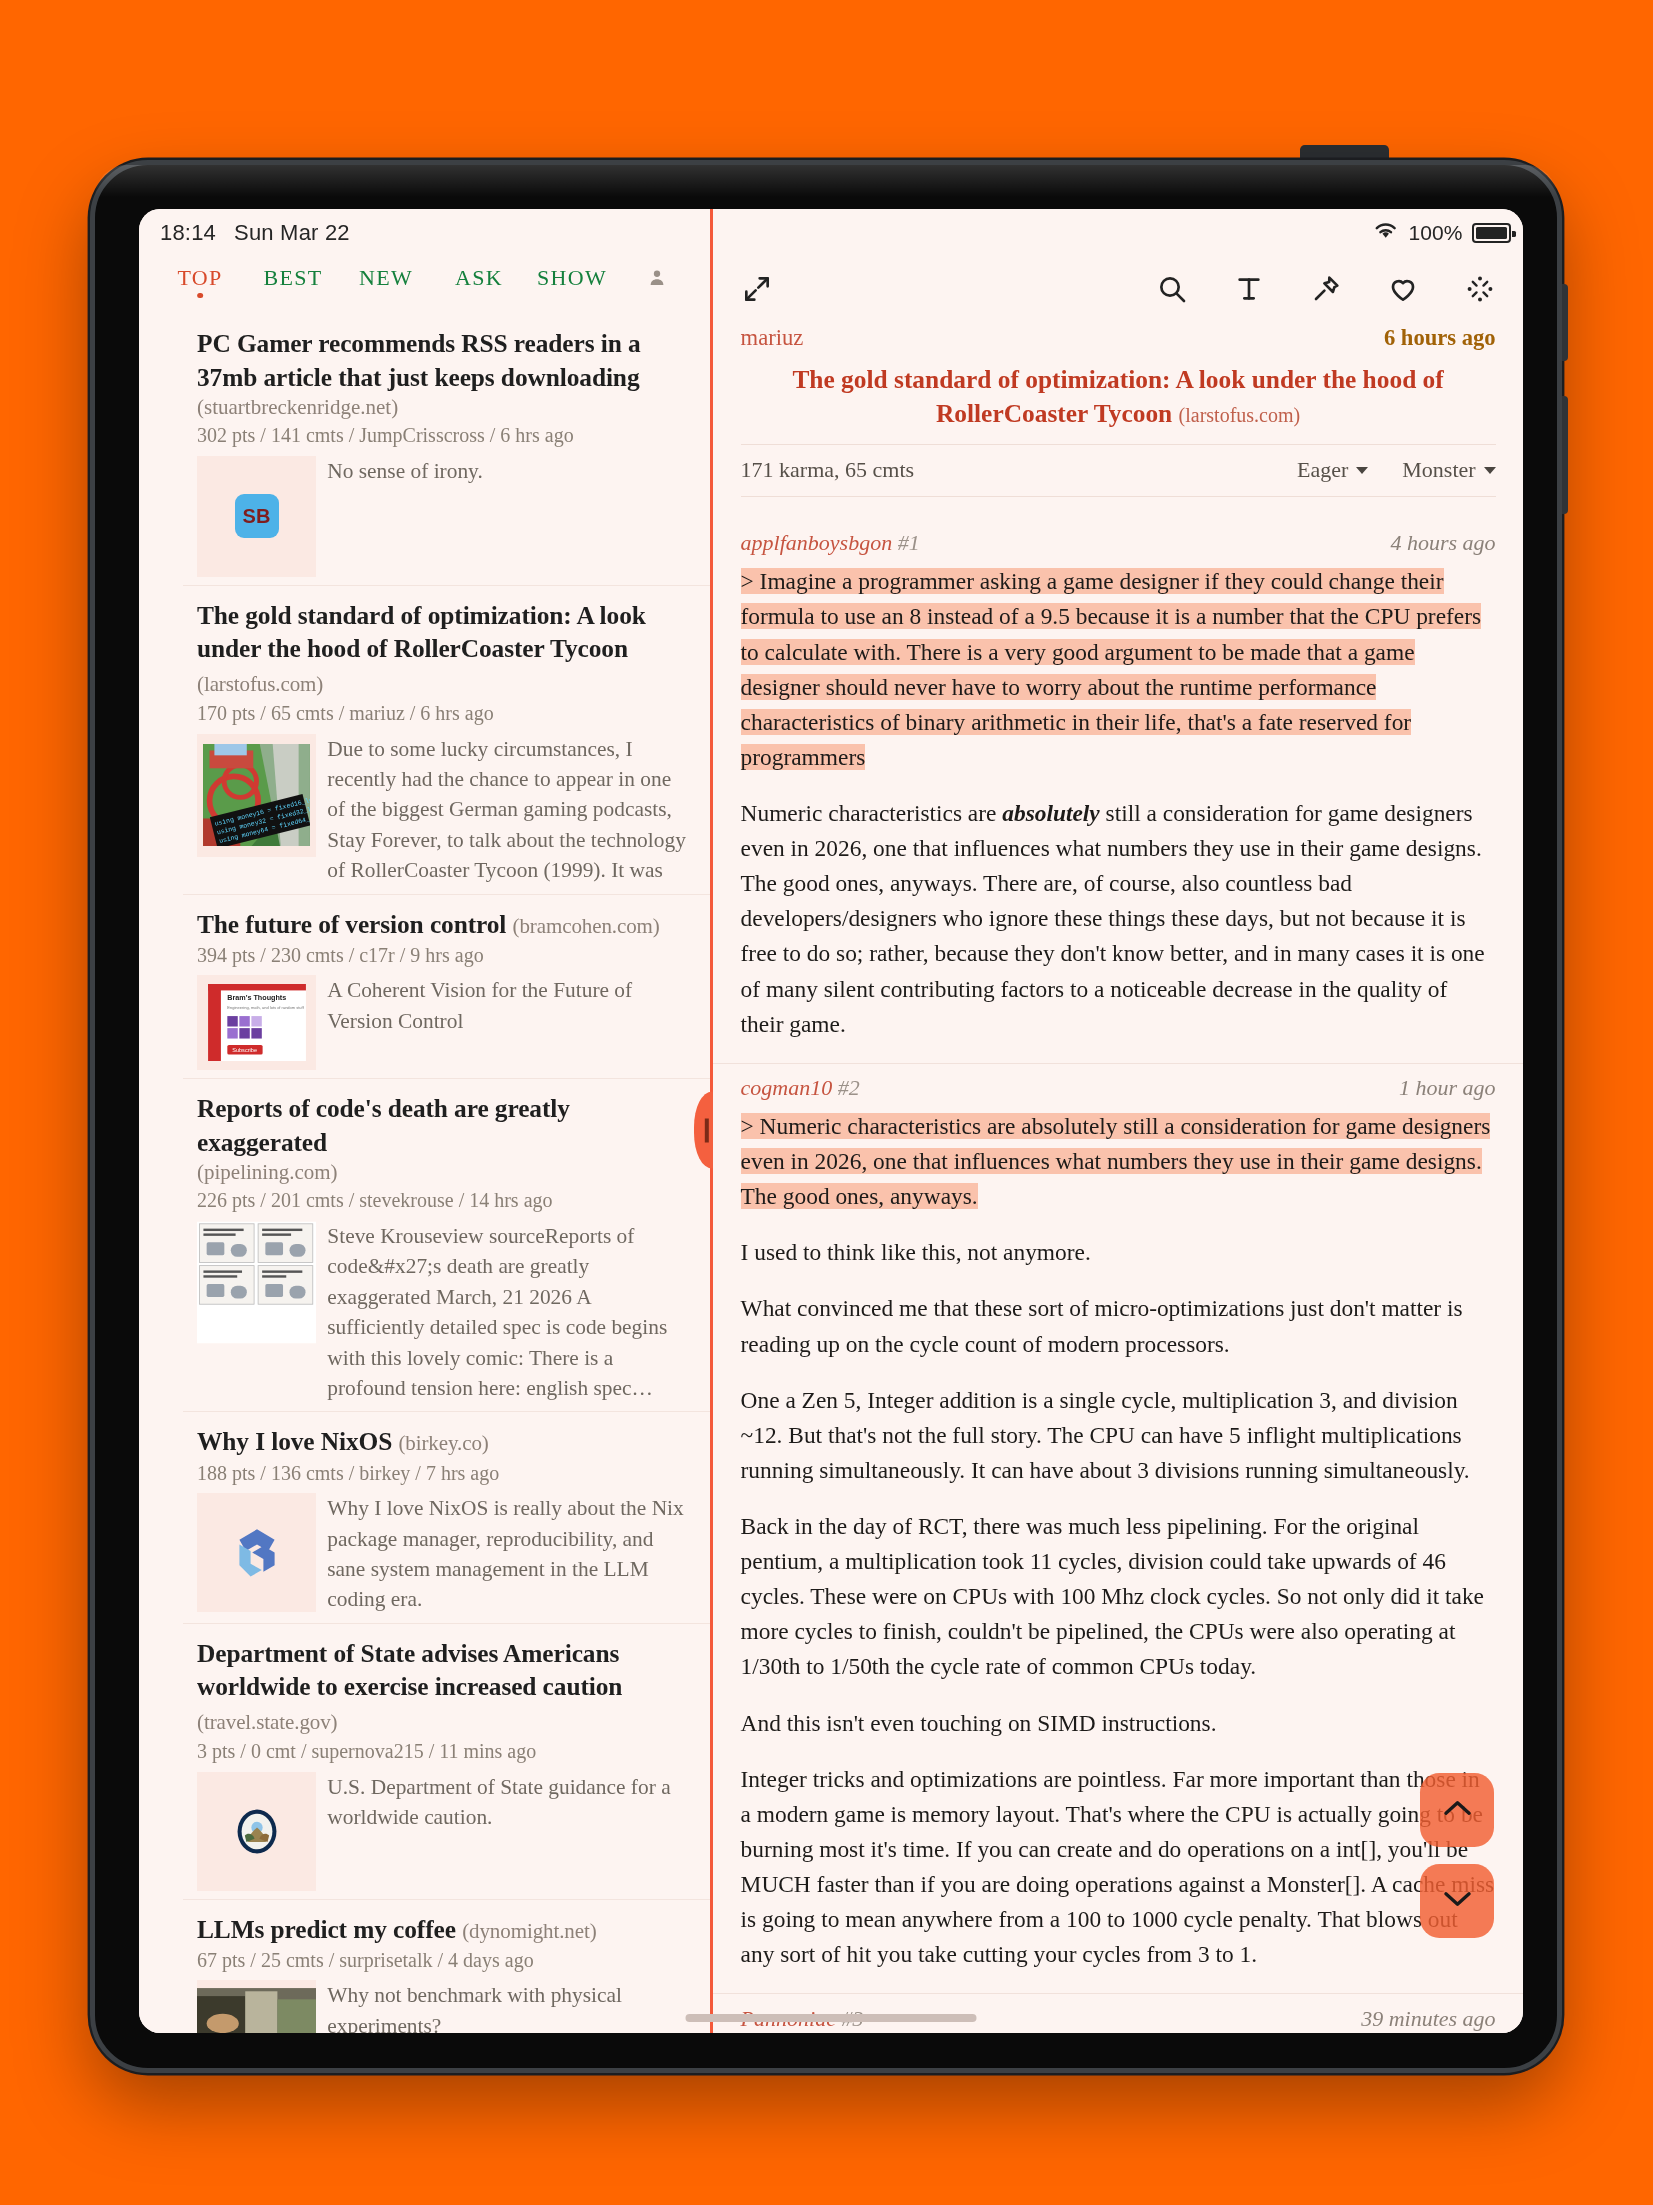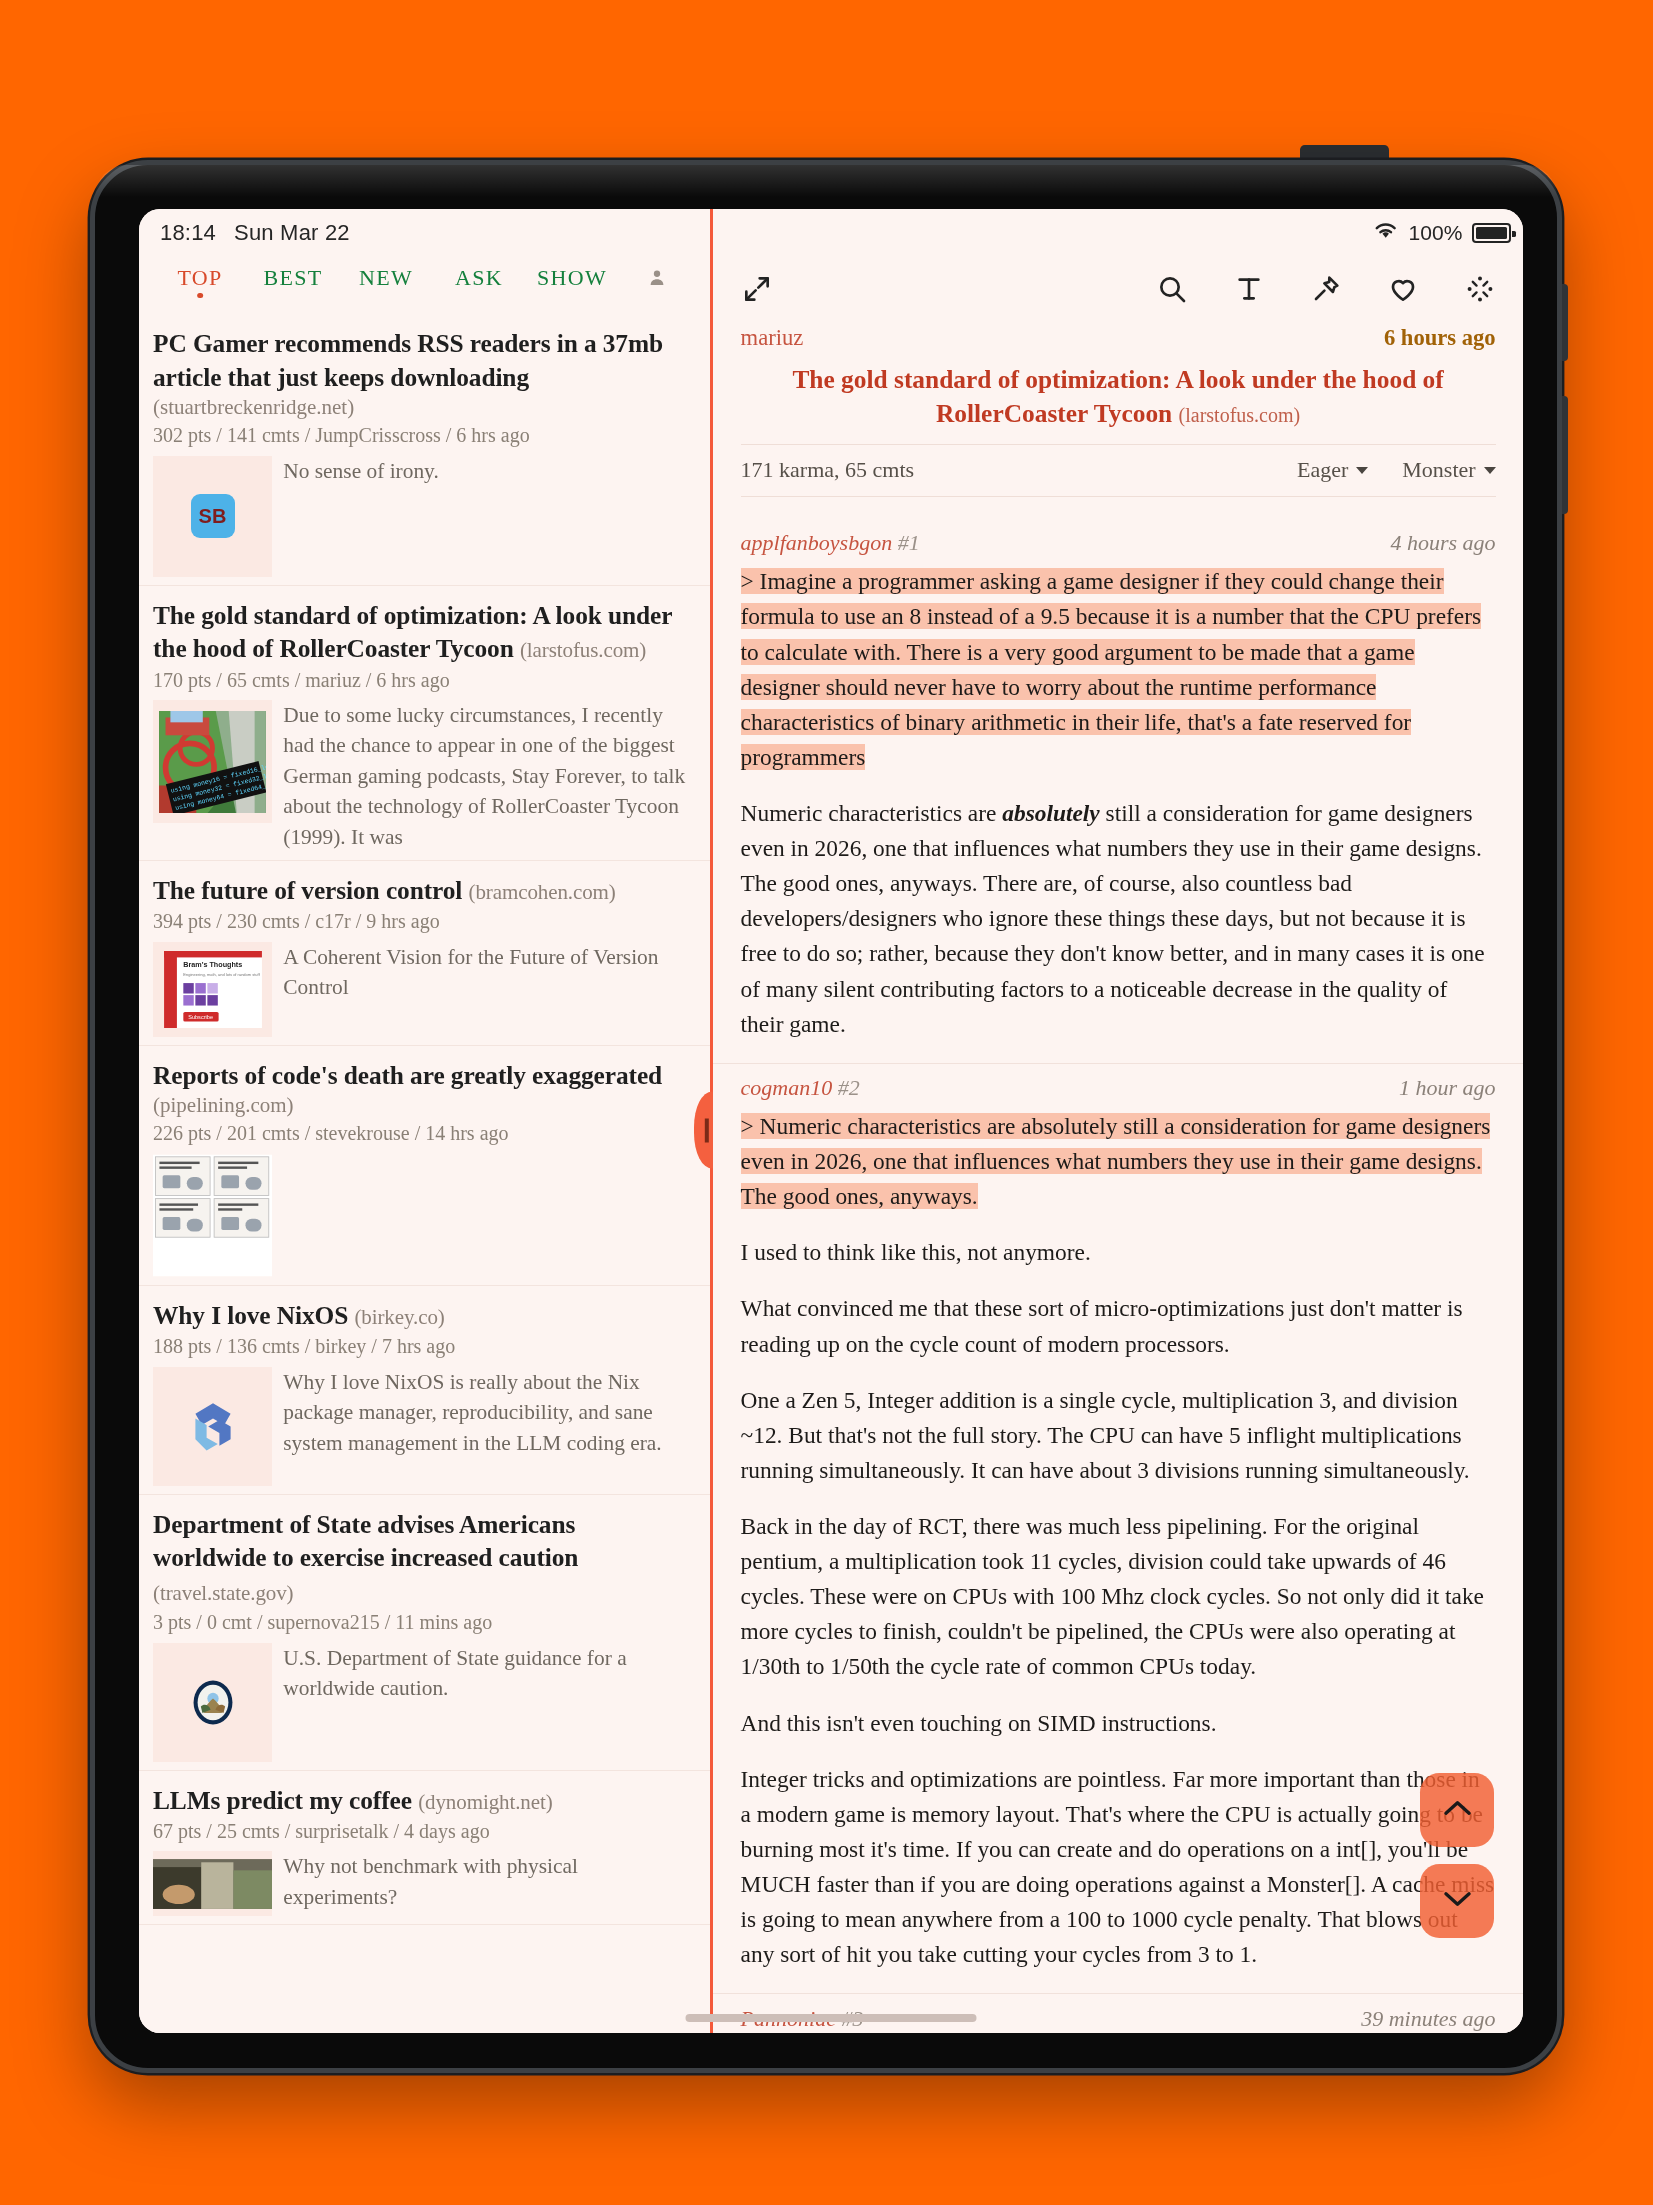--- a/index.html
+++ b/index.html
@@ -95,20 +95,21 @@
     top: 31px; width:5.7px; height:5.7px; border-radius:50%;
     background:#D84A2B;
   }
   .tab.account { flex: 0 0 77px; }
   .person-ico { display:inline-block; width:18px; height:21px; position:relative; top:2.4px; }
 
   .storylist { position:absolute; top:105px; left:0; right:0; bottom:0; overflow:hidden; }
   .story {
     padding: 13px 18px 8px 14px;
     border-bottom: 0.8px solid #F3E4DE;
+    margin-left: 44px;
   }
   .story .title {
     font-family: "Liberation Serif", serif;
     font-weight: bold;
     font-size: 25.4px;
     line-height: 1.32;
     color: #1f1f1f;
     letter-spacing: -0.1px;
   }
   .story .title .dom {
@@ -406,20 +407,21 @@
                     <rect x="8" y="15" width="40" height="3"></rect>
                   <rect x="81" y="9" width="50" height="3"></rect>
                     <rect x="81" y="15" width="36" height="3"></rect>
                   <rect x="8" y="61" width="48" height="3"></rect>
                     <rect x="8" y="67" width="42" height="3"></rect>
                   <rect x="81" y="61" width="50" height="3"></rect>
                     <rect x="81" y="67" width="30" height="3"></rect>
                 </g>
               </svg>
             </div>
+            <div class="snippet">  Steve Krouseview sourceReports of code&amp;#x27;s death are greatly exaggerated March, 21 2026 A sufficiently detailed spec is code begins with this lovely comic: There is a profound tension here: english spec…</div>
           </div>
         </div>
 
         <div class="story">
           <div class="title">
             <span>Why I love NixOS</span>
             <span class="dom">(birkey.co)</span>
           </div>
           <div class="meta">188 pts / 136 cmts / birkey / 7 hrs ago</div>
           <div class="body">

